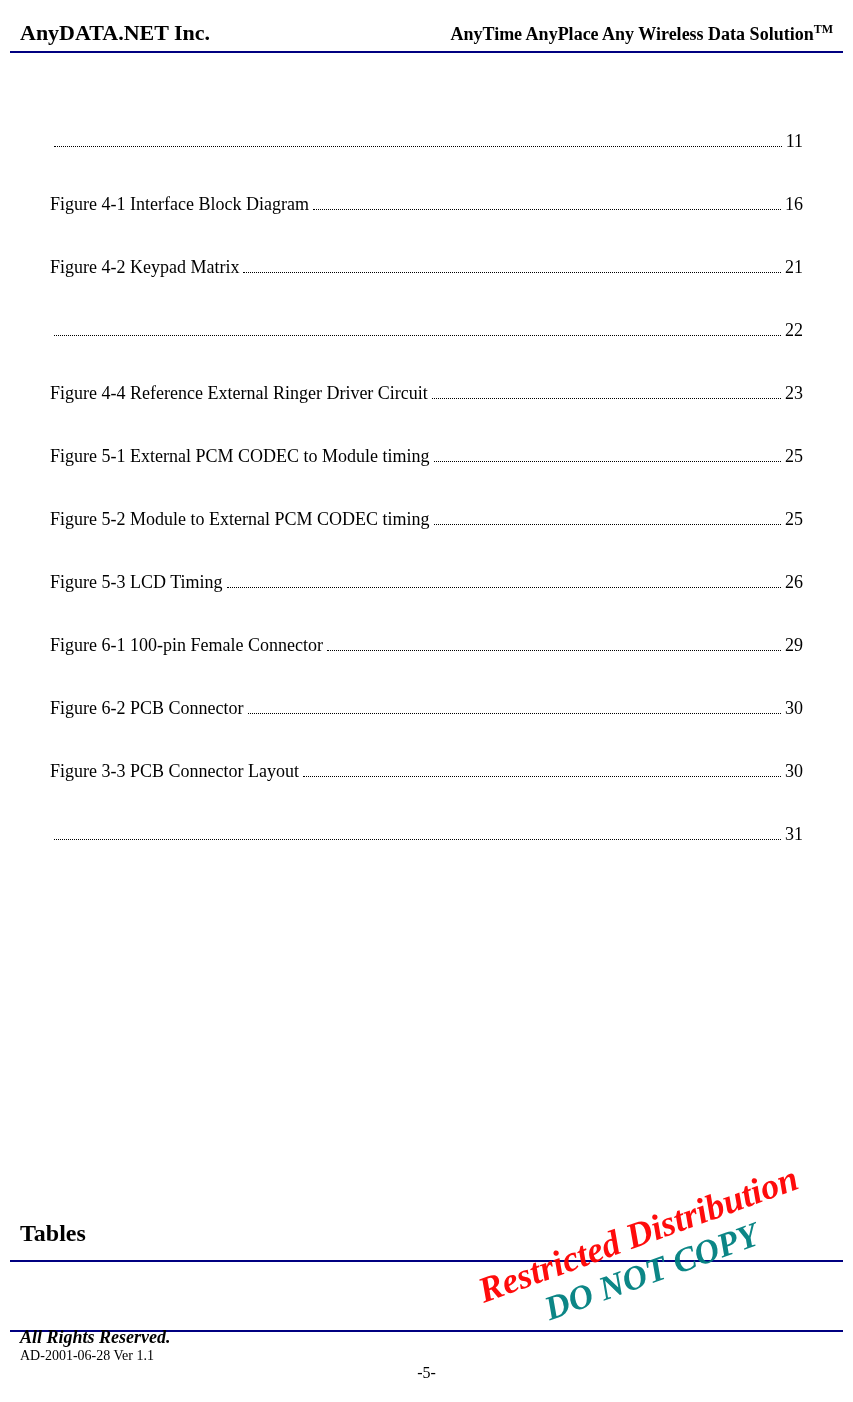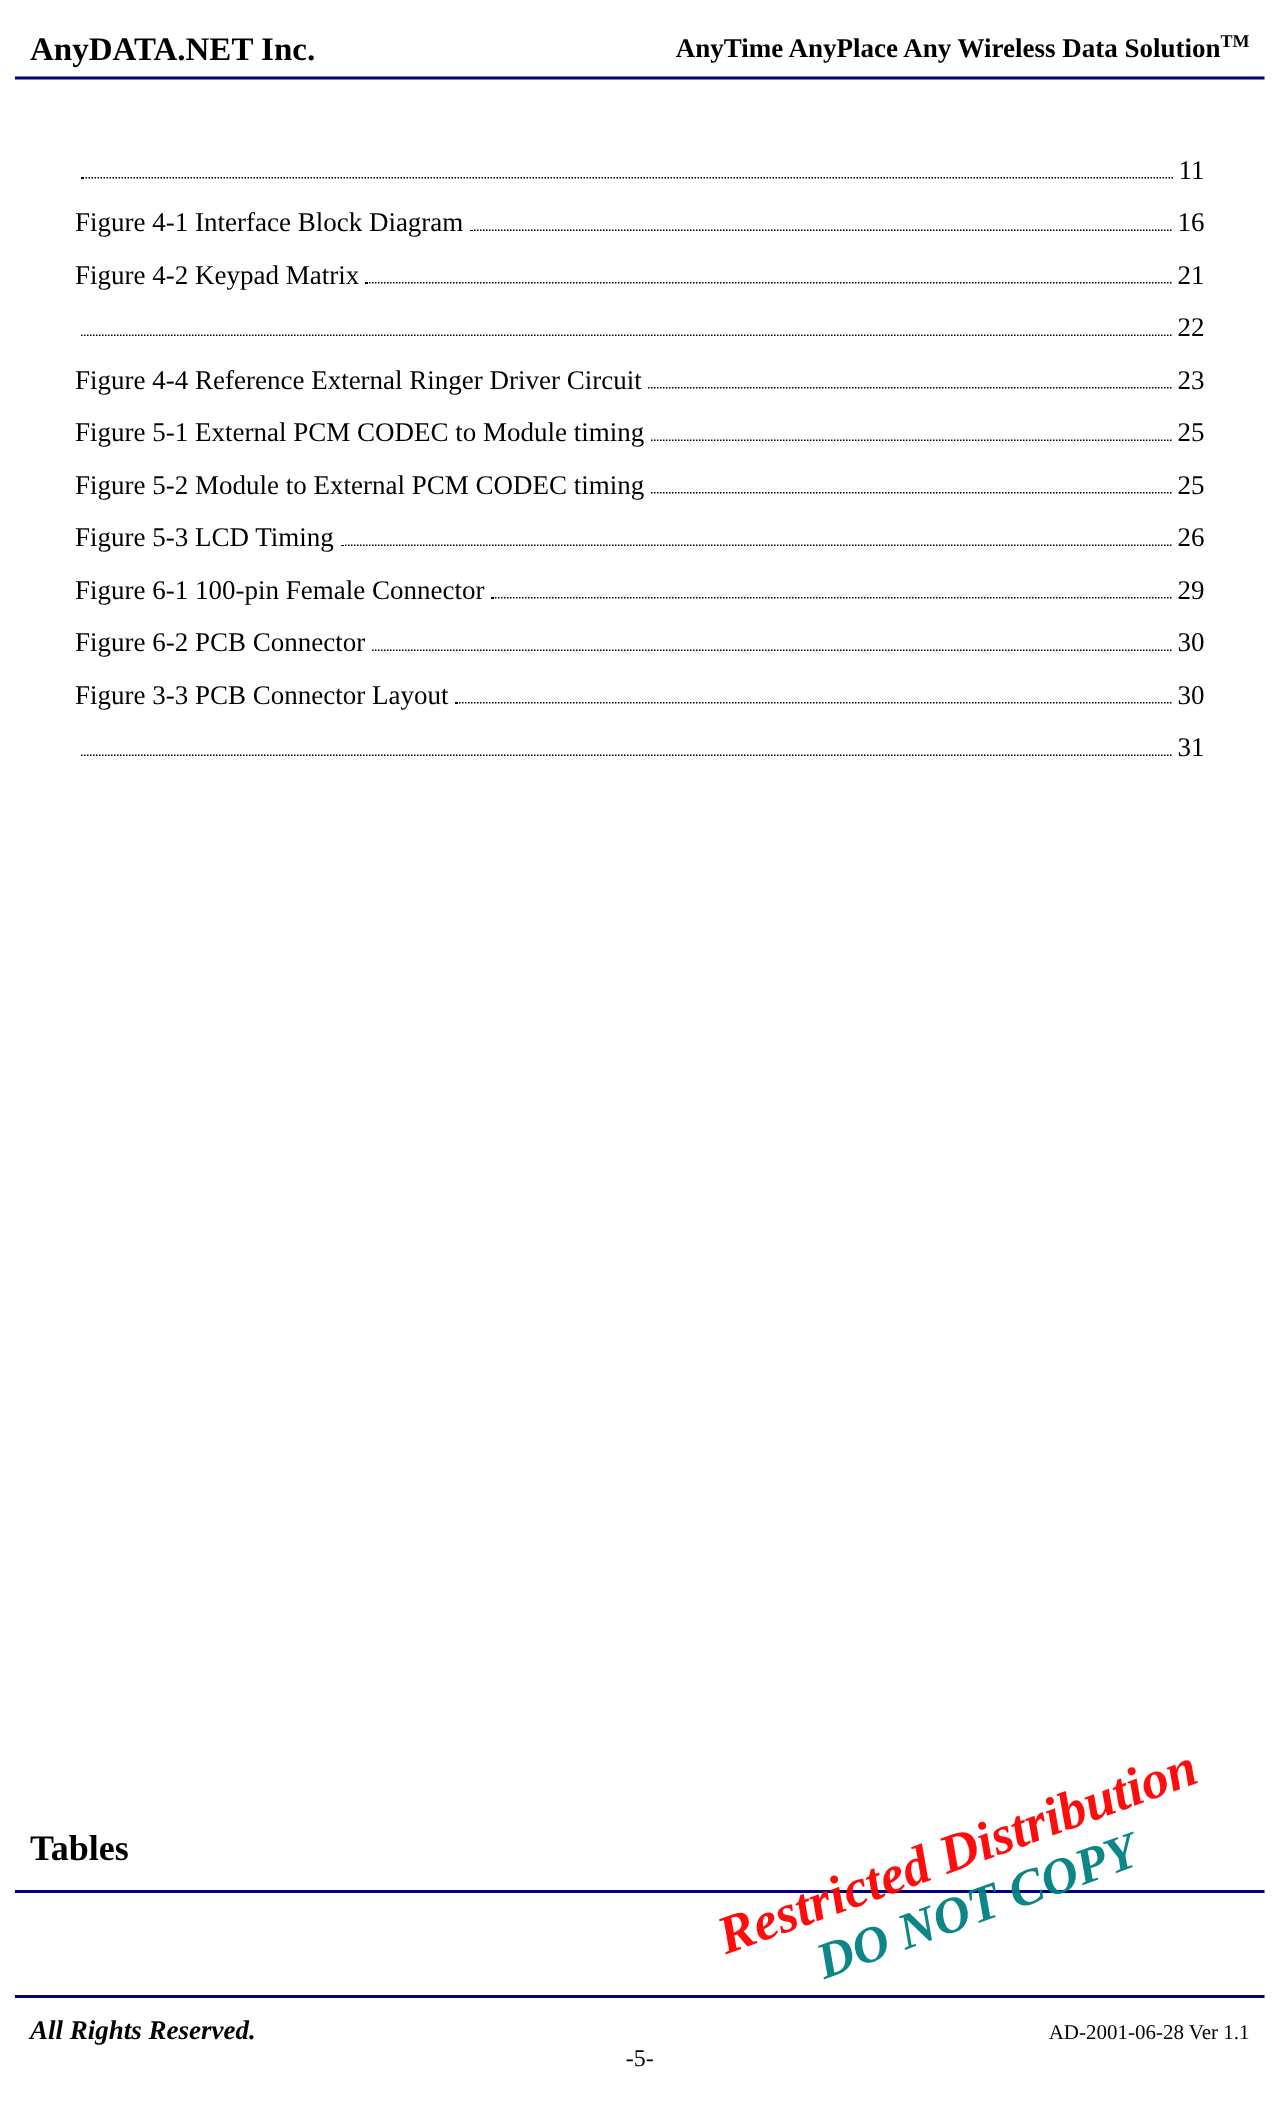--- a/index.html
+++ b/index.html
@@ -17,21 +17,21 @@
     }
     .page {
       width: 100%;
       height: 100%;
       padding: 20px 10px 10px 10px;
       position: relative;
     }
     .header {
       display: flex;
       justify-content: space-between;
-      align-items: flex-start;
+      align-items: center;
       padding: 0 10px 5px 10px;
       border-bottom: 2px solid #000080;
     }
     .header-left {
       font-size: 22px;
       font-weight: bold;
     }
     .header-right {
       font-size: 18px;
       font-weight: bold;
@@ -53,20 +53,21 @@
       flex-shrink: 0;
     }
     .toc-dots {
       flex: 1;
       border-bottom: 1.5px dotted #000;
       margin: 0 4px 4px 4px;
       min-width: 10px;
     }
     .toc-page {
       flex-shrink: 0;
+      margin-top: 28px;
     }
     .section-title {
       position: absolute;
       left: 20px;
       bottom: 155px;
       font-size: 24px;
       font-weight: bold;
     }
     .section-rule {
       position: absolute;
@@ -111,20 +112,21 @@
     }
     .footer {
       position: absolute;
       left: 20px;
       right: 20px;
       bottom: 38px;
       display: flex;
       justify-content: space-between;
       align-items: baseline;
       font-size: 15px;
+      flex-direction: column;
     }
     .footer-left {
       font-weight: bold;
       font-style: italic;
       font-size: 18px;
     }
     .footer-right {
       font-size: 14px;
     }
     .page-number {

